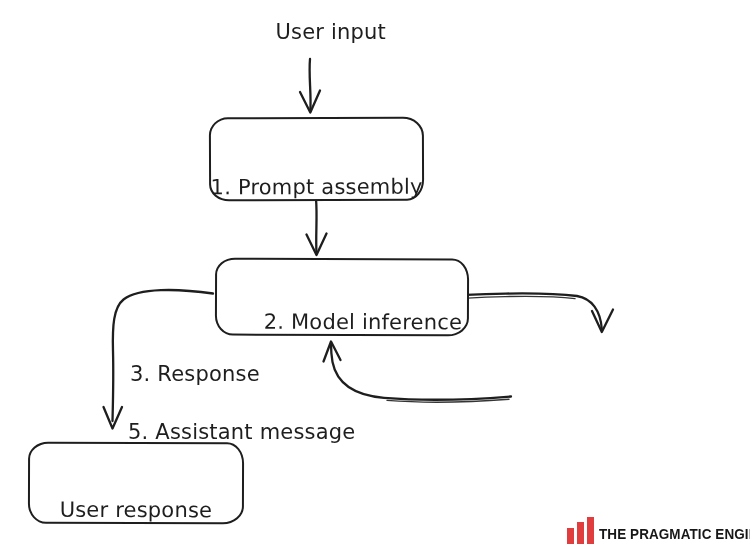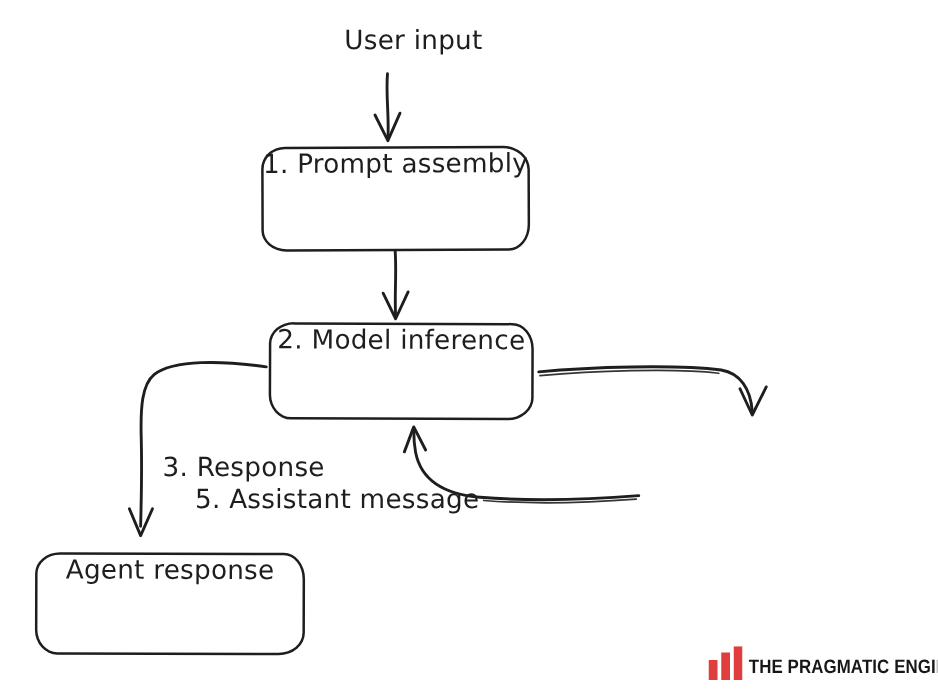--- a/index.html
+++ b/index.html
@@ -33,46 +33,46 @@
   }
   .arrows-layer path.sketch-double {
     stroke-width: 1.4;
     opacity: 0.9;
   }
   .node-box {
     position: absolute;
     border: 2.4px solid #1e1e1e;
     background: #ffffff;
     display: flex;
-    align-items: flex-start;
+    align-items: flex-end;
     justify-content: center;
     font-size: 21px;
     letter-spacing: 0.2px;
     white-space: nowrap;
   }
   .r1 { border-radius: 19px 21px 17px 20px / 18px 19px 21px 17px; }
   .r2 { border-radius: 20px 17px 21px 18px / 17px 21px 18px 20px; }
   .free-label {
     position: absolute;
     font-size: 21px;
     letter-spacing: 0.2px;
     white-space: nowrap;
   }
   .label-user-input {
     left: 236px;
     top: 20px;
     width: 150px;
     text-align: right;
   }
   .box-prompt-assembly { left: 209px; top: 117px; width: 211px; height: 80px; transform: rotate(-0.2deg); }
-  .box-model-inference { left: 215px; top: 258px; width: 208px; height: 74px; transform: rotate(0.2deg); }
+  .box-model-inference { left: 215px; top: 258px; width: 208px; height: 74px; transform: rotate(0.2deg); padding-left: 42px; }
   .box-tool-calls      { left: 516px; top: 342px; width: 207px; height: 75px; transform: rotate(-0.15deg); }
   .box-agent-response  { left: 28px;  top: 442px; width: 212px; height: 78px; transform: rotate(0.15deg); }
   .label-response          { left: 130px; top: 362px; }
-  .label-assistant-message { left: 128px; top: 387px; margin-left: 28px; }
+  .label-assistant-message { left: 128px; top: 420px; }
   .brand-logo {
     position: absolute;
     left: 566px;
     top: 517px;
     display: flex;
     align-items: flex-end;
     gap: 5px;
   }
   .brand-bars {
     display: block;
@@ -130,21 +130,21 @@
   <div class="node-box r2 box-model-inference">
     <span>2. Model inference</span>
   </div>
 
 
   <div class="free-label label-response">3. Response</div>
 
   <div class="free-label label-assistant-message">5. Assistant message</div>
 
   <div class="node-box r2 box-agent-response">
-    <span>Agent response</span>
+    <span>User response</span>
   </div>
 
   <div class="brand-logo">
     <svg class="brand-bars" viewBox="0 0 28 27" xmlns="http://www.w3.org/2000/svg">
       <rect x="1" y="11" width="7" height="16" fill="#e03e3e"></rect>
       <rect x="11" y="5" width="7" height="22" fill="#e03e3e"></rect>
       <rect x="21" y="0" width="7" height="27" fill="#e03e3e"></rect>
     </svg>
     <span class="brand-text">THE PRAGMATIC ENGINEER</span>
   </div>

